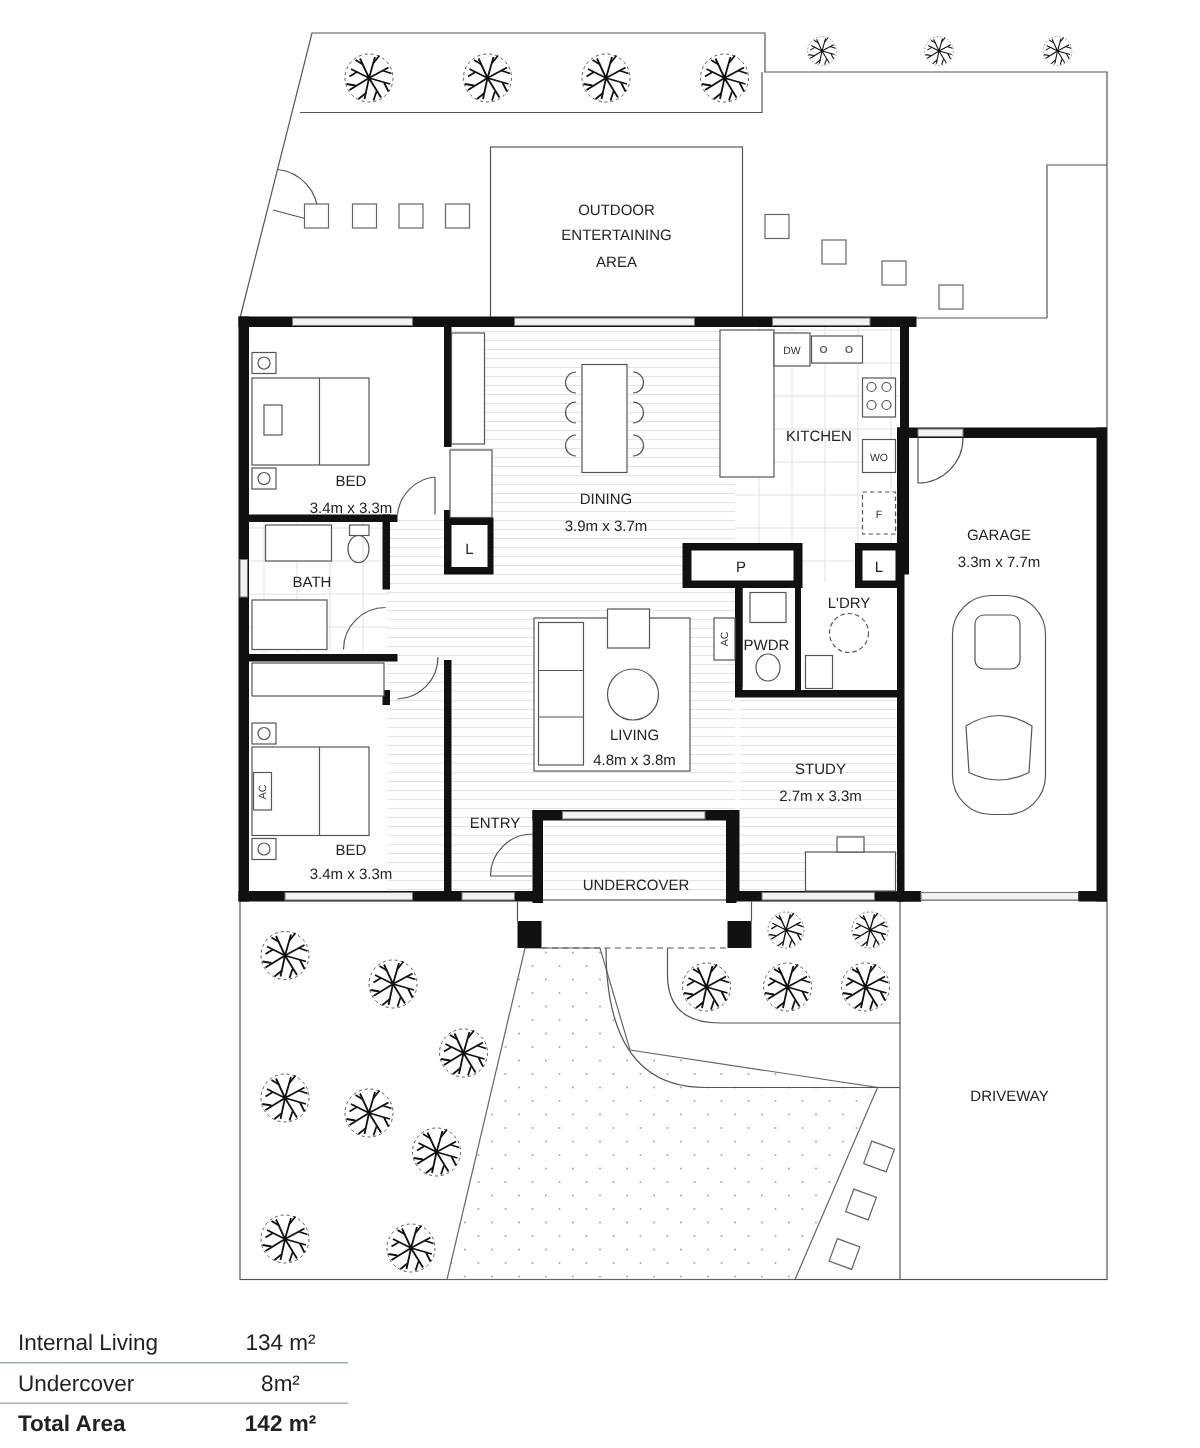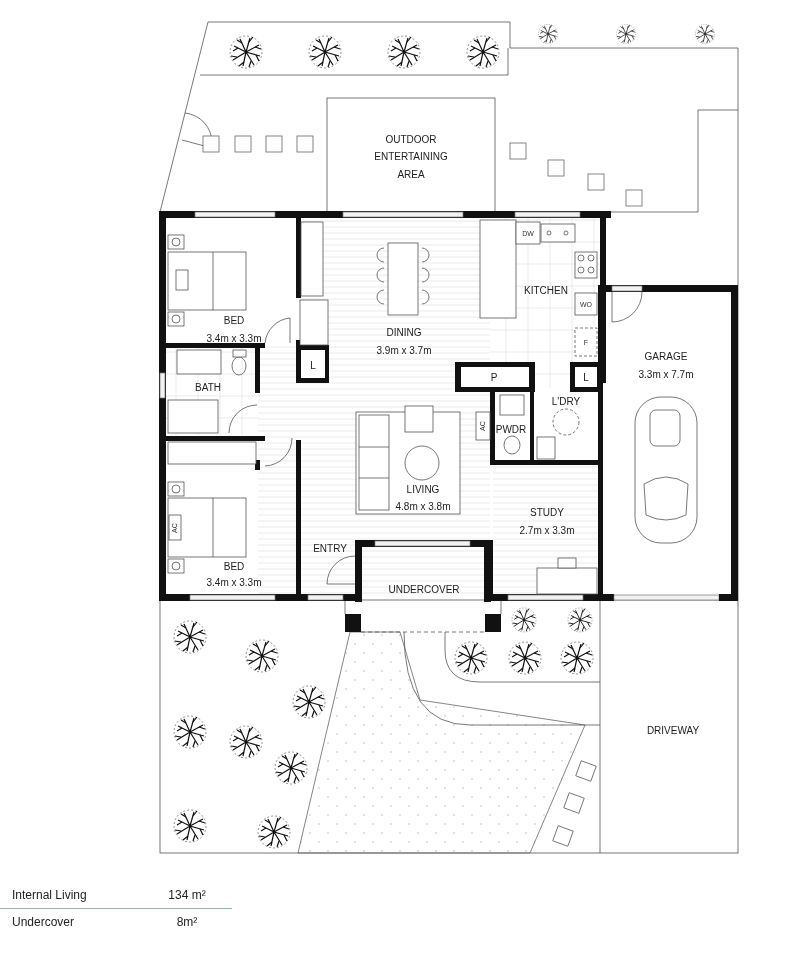--- a/index.html
+++ b/index.html
@@ -5,21 +5,21 @@
   html,body{margin:0;padding:0;background:#ffffff;}
   body{width:800px;height:965px;position:relative;overflow:hidden;font-family:"Liberation Sans",sans-serif;}
   #plan{position:absolute;left:0;top:0;width:800px;height:870px;}
   .lbl{font-family:"Liberation Sans",sans-serif;font-size:10px;fill:#222;text-anchor:middle;}
   .lbl-sm{font-family:"Liberation Sans",sans-serif;font-size:7px;fill:#333;text-anchor:middle;}
   .thin{fill:none;stroke:#555;stroke-width:0.8;}
   .fx{fill:#fff;stroke:#555;stroke-width:0.8;}
   .wall{fill:#111;}
   .win{fill:#f2f2f2;stroke:#777;stroke-width:0.7;}
   #area-table{position:absolute;left:0;top:882px;width:232px;}
-  .arow{display:flex;justify-content:space-between;align-items:center;height:26px;border-bottom:1px solid #9db3ad;font-size:12px;color:#222;padding:0 0 0 12px;}
+  .arow{display:flex;justify-content:space-between;align-items:center;height:26px;border-bottom:1px solid #9db3ad;font-size:15px;color:#222;padding:0 0 0 12px;}
   .arow:last-child{border-bottom:none;}
   .arow .v{width:90px;text-align:center;}
   .arow.total{font-weight:bold;}
 </style>
 </head>
 <body>
 
 <svg id="plan" viewBox="0 0 800 870" xmlns="http://www.w3.org/2000/svg">
   <defs>
     <pattern id="stripes" width="6" height="6" patternUnits="userSpaceOnUse">
@@ -291,13 +291,17 @@
 
 <div id="area-table">
   <div class="arow">
     <span>Internal Living</span>
     <span class="v">134 m²</span>
   </div>
   <div class="arow">
     <span>Undercover</span>
     <span class="v">8m²</span>
   </div>
+  <div class="arow total">
+    <span>Total Area</span>
+    <span class="v">142 m²</span>
+  </div>
 </div>
 
 </body></html>

